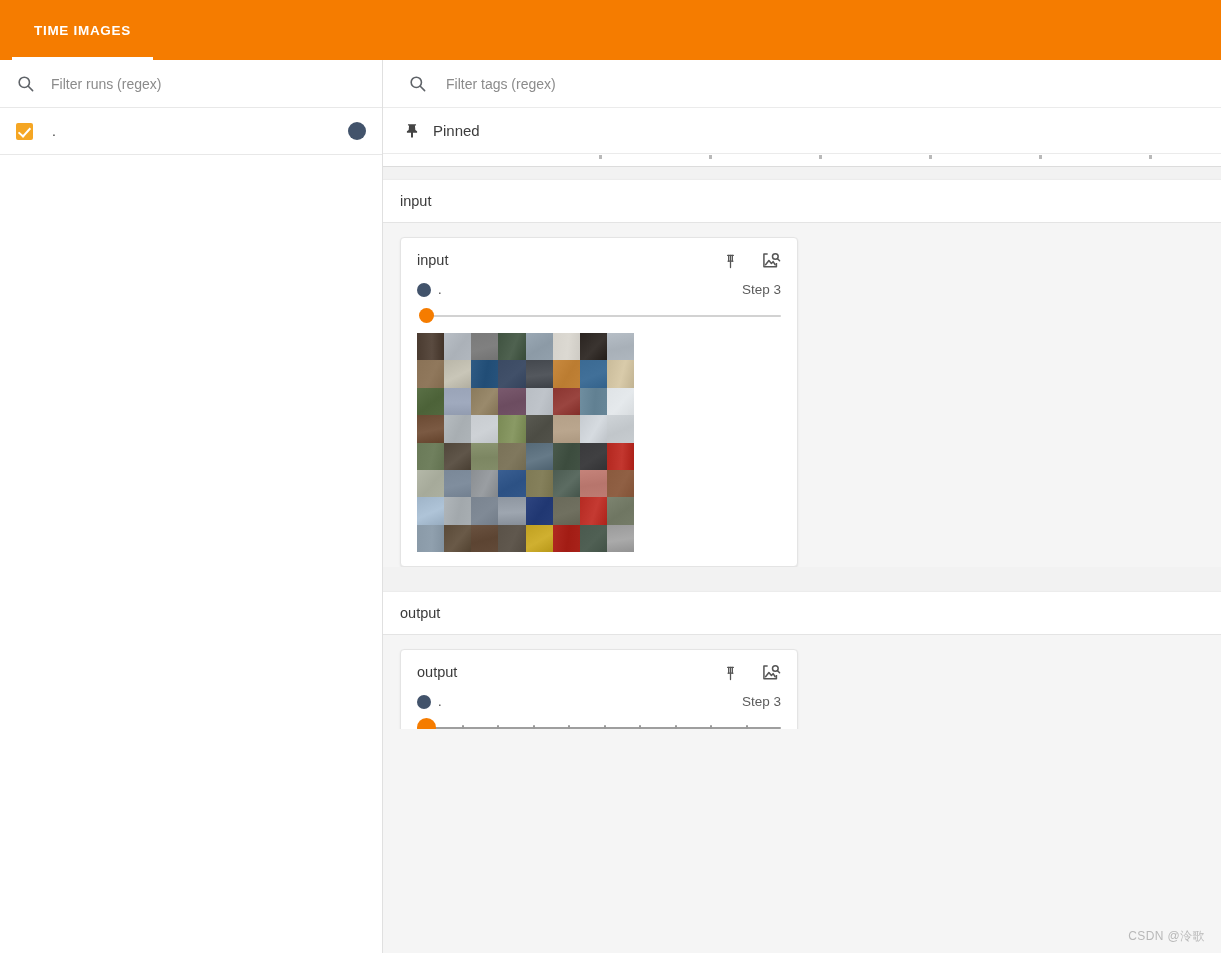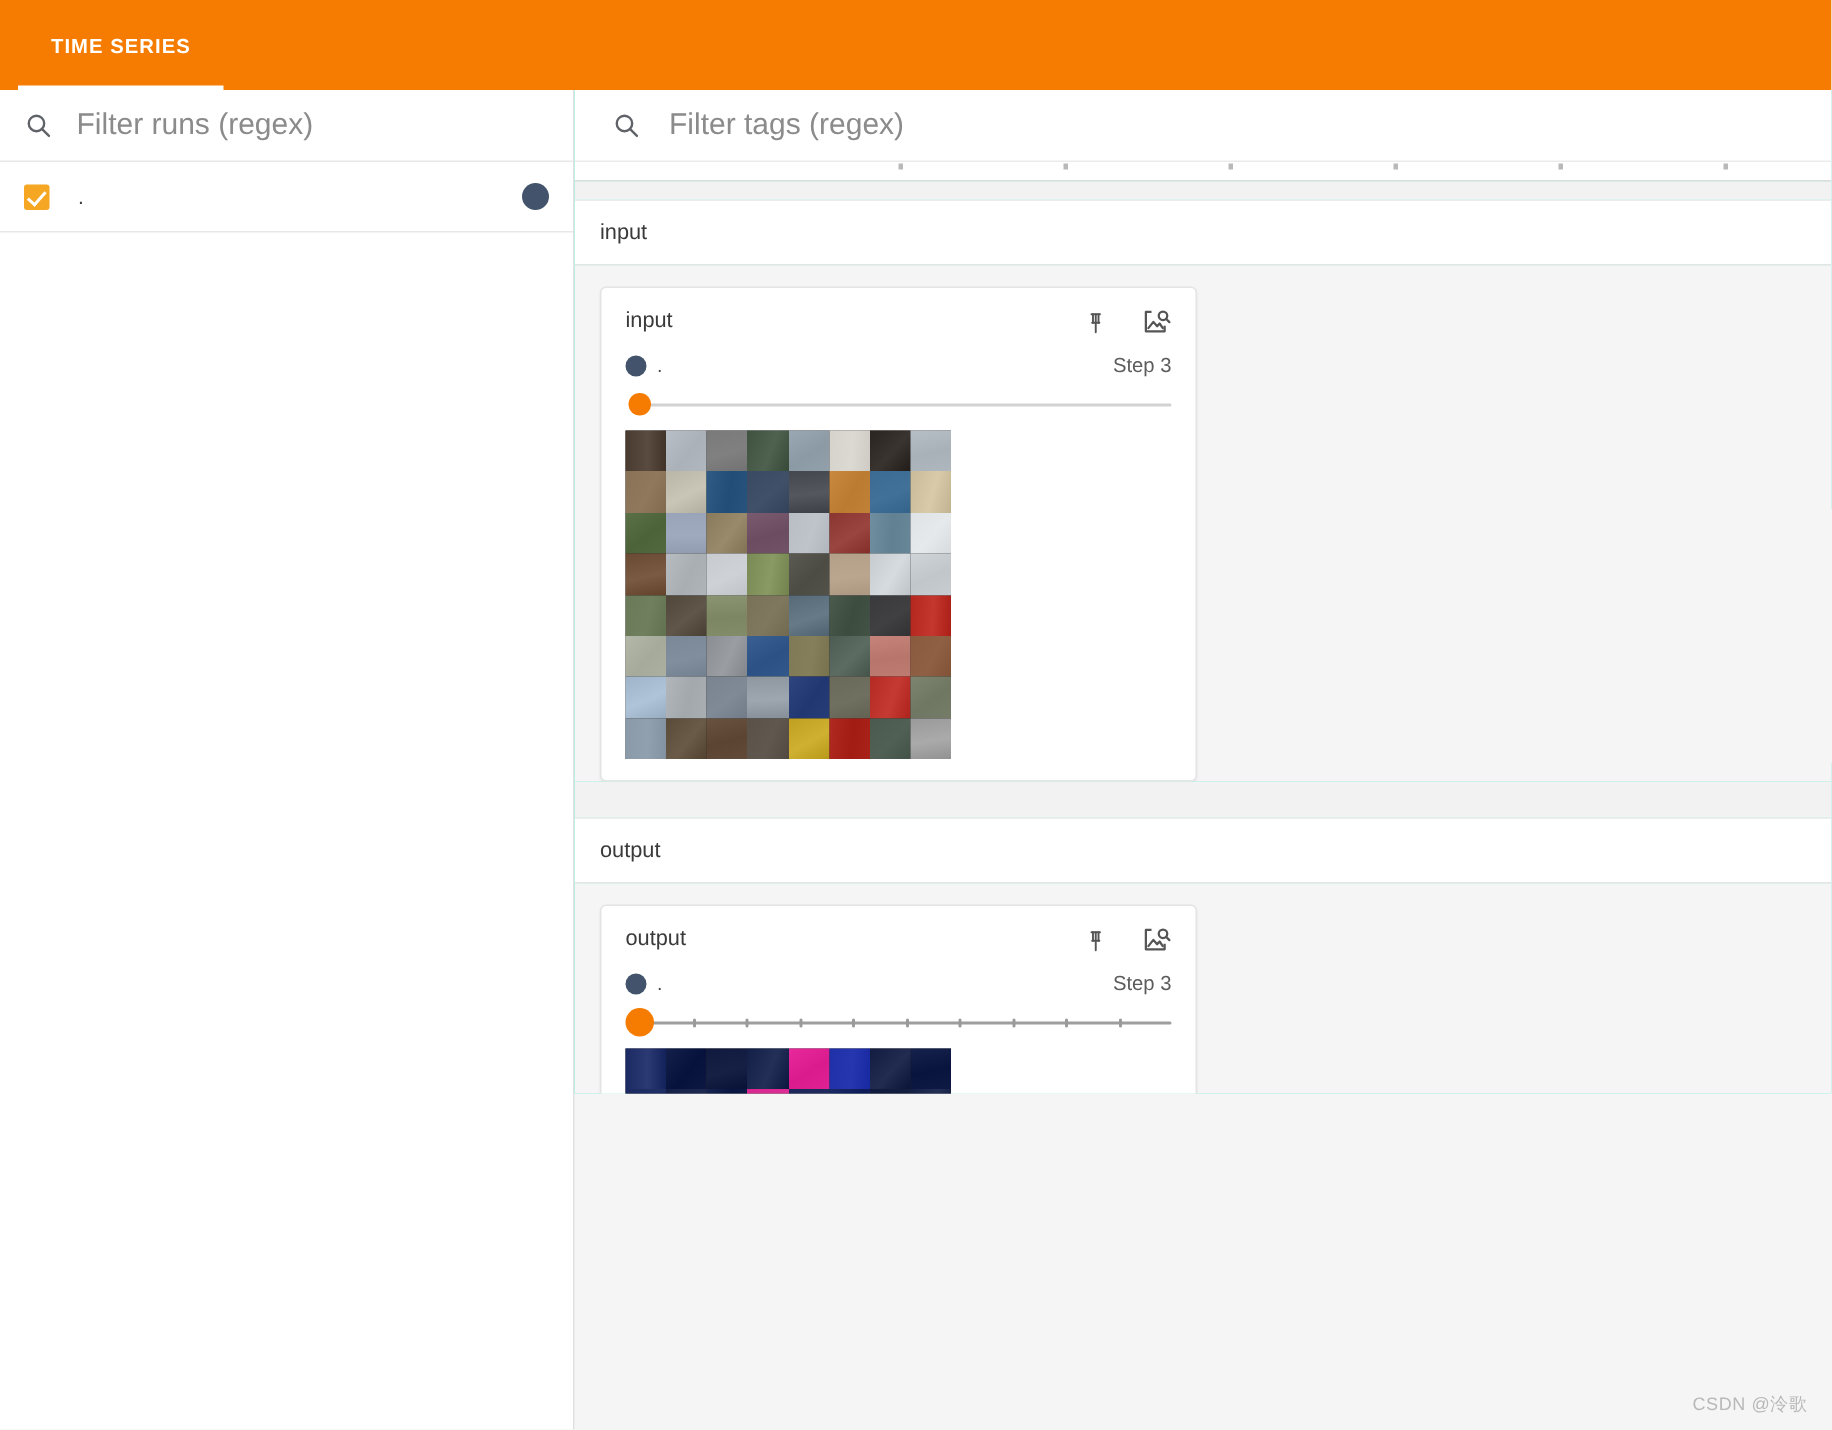--- a/index.html
+++ b/index.html
@@ -57,21 +57,21 @@
     height: 48px;
     display: flex; align-items: center;
     padding: 0 16px;
     border-bottom: 1px solid #e8e8e8;
   }
   .filter-row .ic { flex: 0 0 auto; display: flex; align-items: center; margin-right: 14px; }
   .filter-input {
     flex: 1 1 auto;
     border: none; outline: none;
     font-family: "Liberation Sans", sans-serif;
-    font-size: 20px;
+    font-size: 14px;
     color: #212121;
     background: transparent;
     height: 24px;
   }
   .filter-input::placeholder { color: #8b8b8b; }
 
   .run-head, .run-row {
     height: 47px;
     display: flex; align-items: center;
     padding: 0 16px;
@@ -218,21 +218,21 @@
   }
 </style>
 </head>
 <body>
 
 <div class="app">
 
   <div class="topbar">
     <div class="tabs">
       <div class="tab active">
-        <span>TIME SERIES</span>
+        <span>TIME IMAGES</span>
       </div>
     </div>
   </div>
 
   <div class="sidebar">
 
     <div class="filter-row">
       <span class="ic">
         <svg width="19" height="19" viewBox="0 0 24 24" fill="none" stroke="#5f6368" stroke-width="2" stroke-linecap="round">
           <circle cx="10.5" cy="10.5" r="6.5"></circle>
@@ -255,20 +255,28 @@
     <div class="tagfilter-row">
       <span class="ic">
         <svg width="19" height="19" viewBox="0 0 24 24" fill="none" stroke="#5f6368" stroke-width="2" stroke-linecap="round">
           <circle cx="10.5" cy="10.5" r="6.5"></circle>
           <line x1="15.5" y1="15.5" x2="21" y2="21"></line>
         </svg>
       </span>
       <input class="filter-input" type="text" placeholder="Filter tags (regex)" style="">
     </div>
 
+    <div class="pinned-row">
+      <span class="ic">
+        <svg width="17" height="17" viewBox="0 0 24 24" fill="#444">
+          <path d="M7 3h10v2h-1.6l.6 6.2 2.5 2V15h-5.8v6l-1.4 1.6L9.9 21v-6H4.1v-1.8l2.5-2L7.2 5H5.6V3H7z"></path>
+        </svg>
+      </span>
+      <span class="pinned-label">Pinned</span>
+    </div>
 
     <div class="ghost-strip">
       <span class="ghost-tick" style="left:216px"></span>
       <span class="ghost-tick" style="left:326px"></span>
       <span class="ghost-tick" style="left:436px"></span>
       <span class="ghost-tick" style="left:546px"></span>
       <span class="ghost-tick" style="left:656px"></span>
       <span class="ghost-tick" style="left:766px"></span>
     </div>
     <div class="gap"></div>

